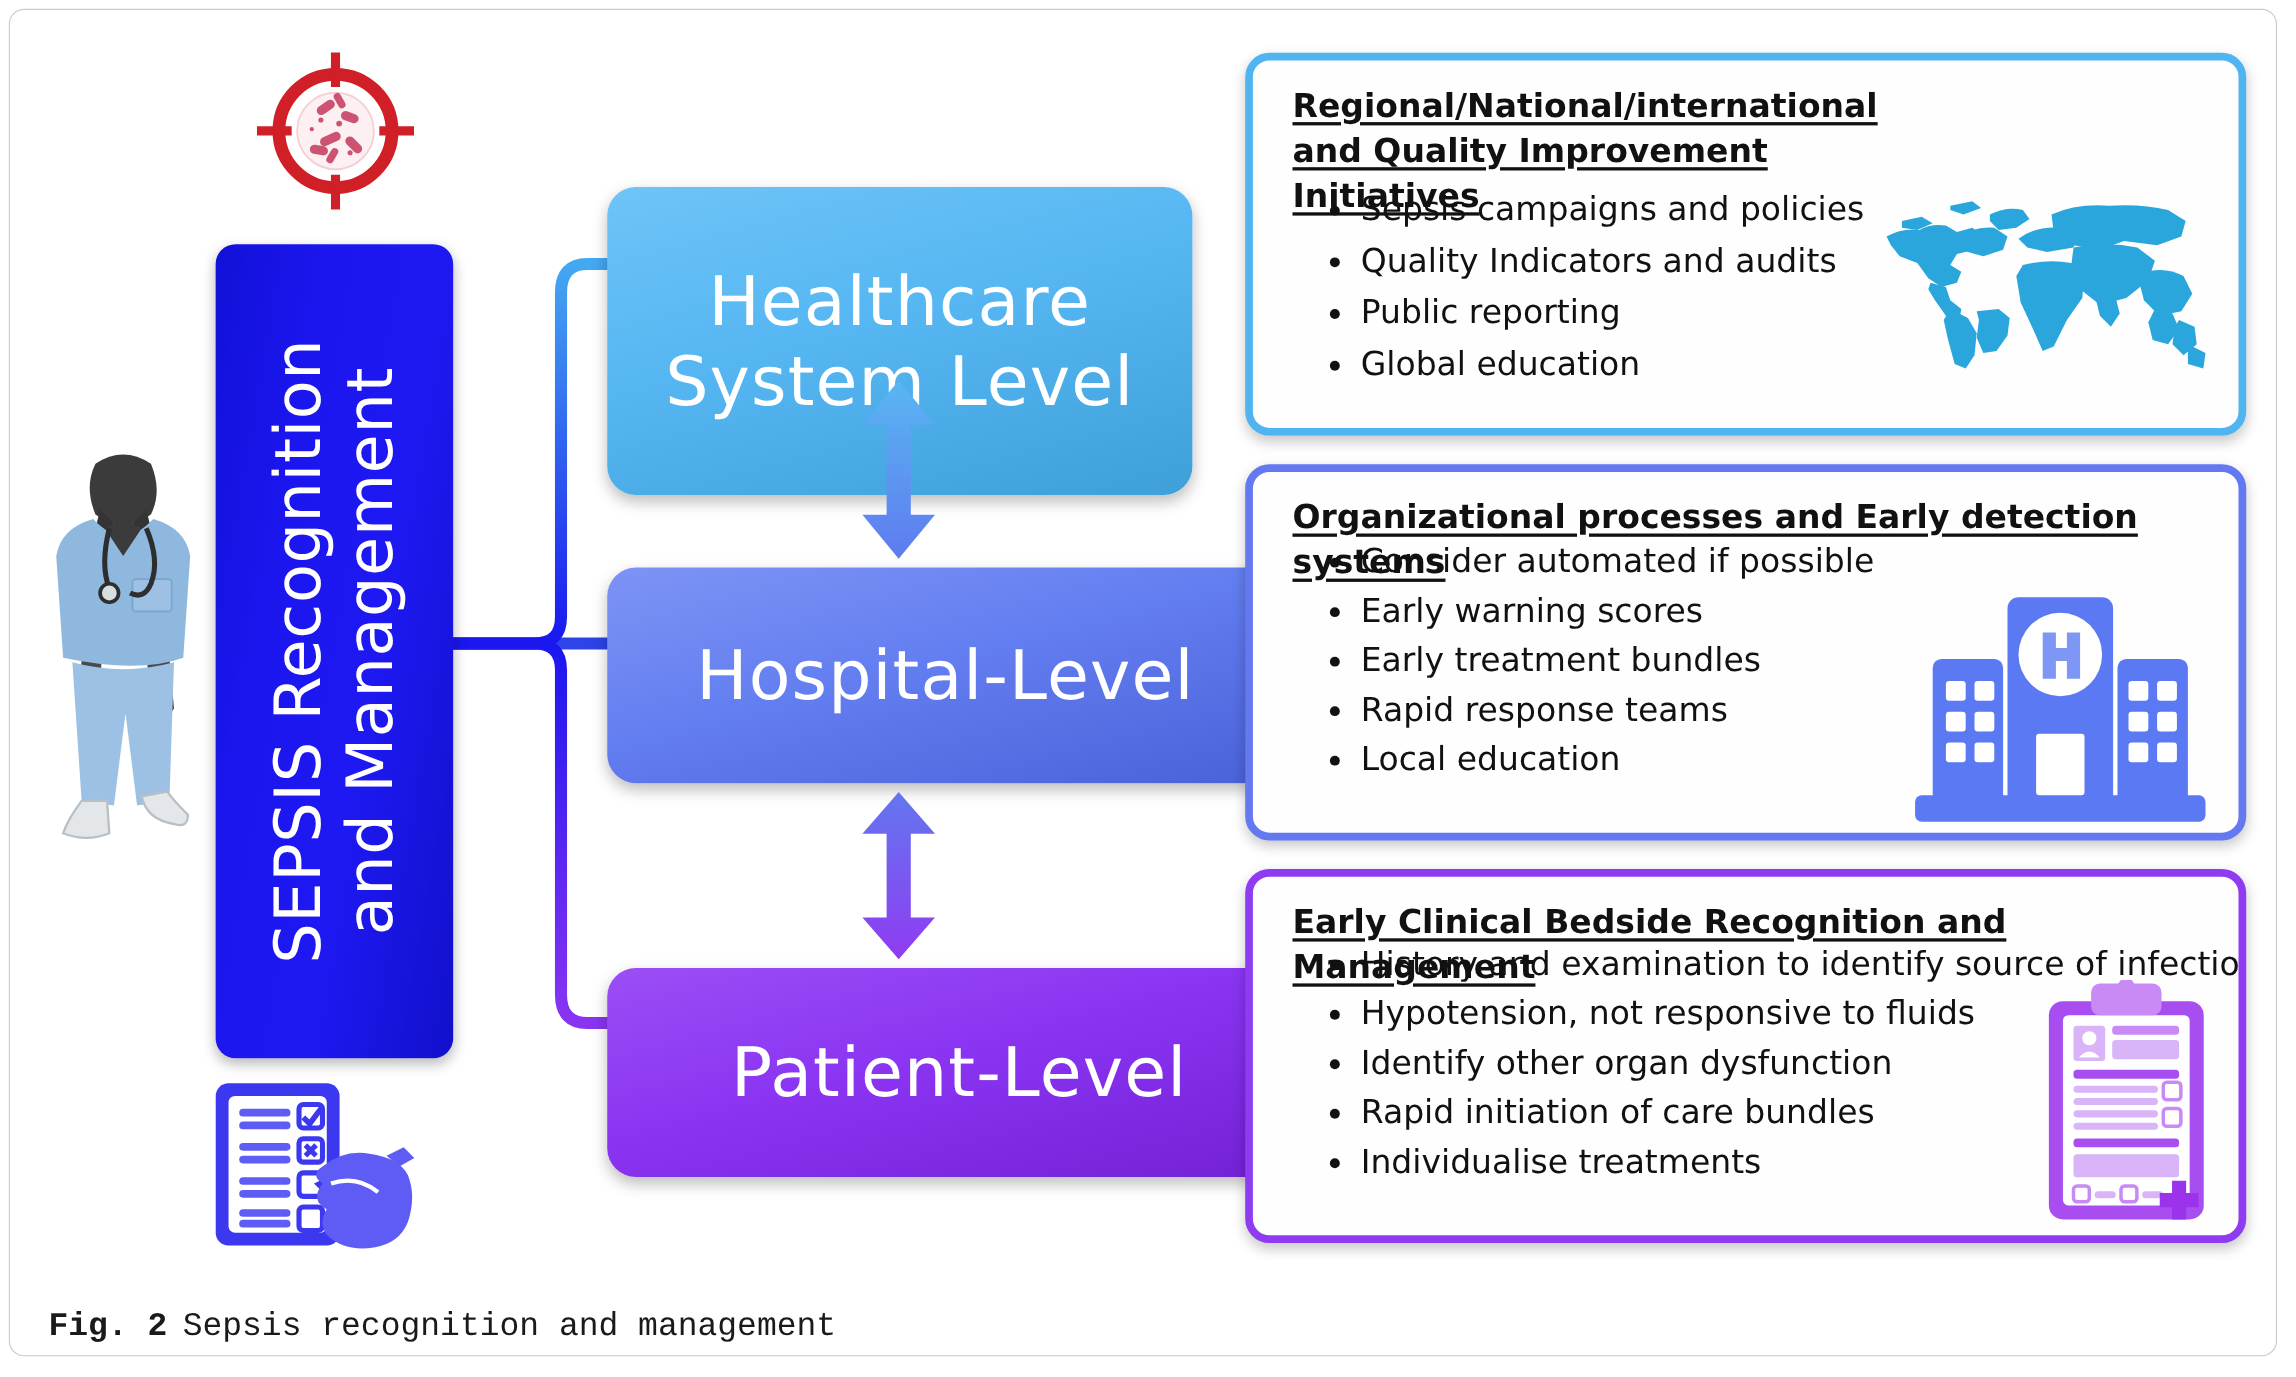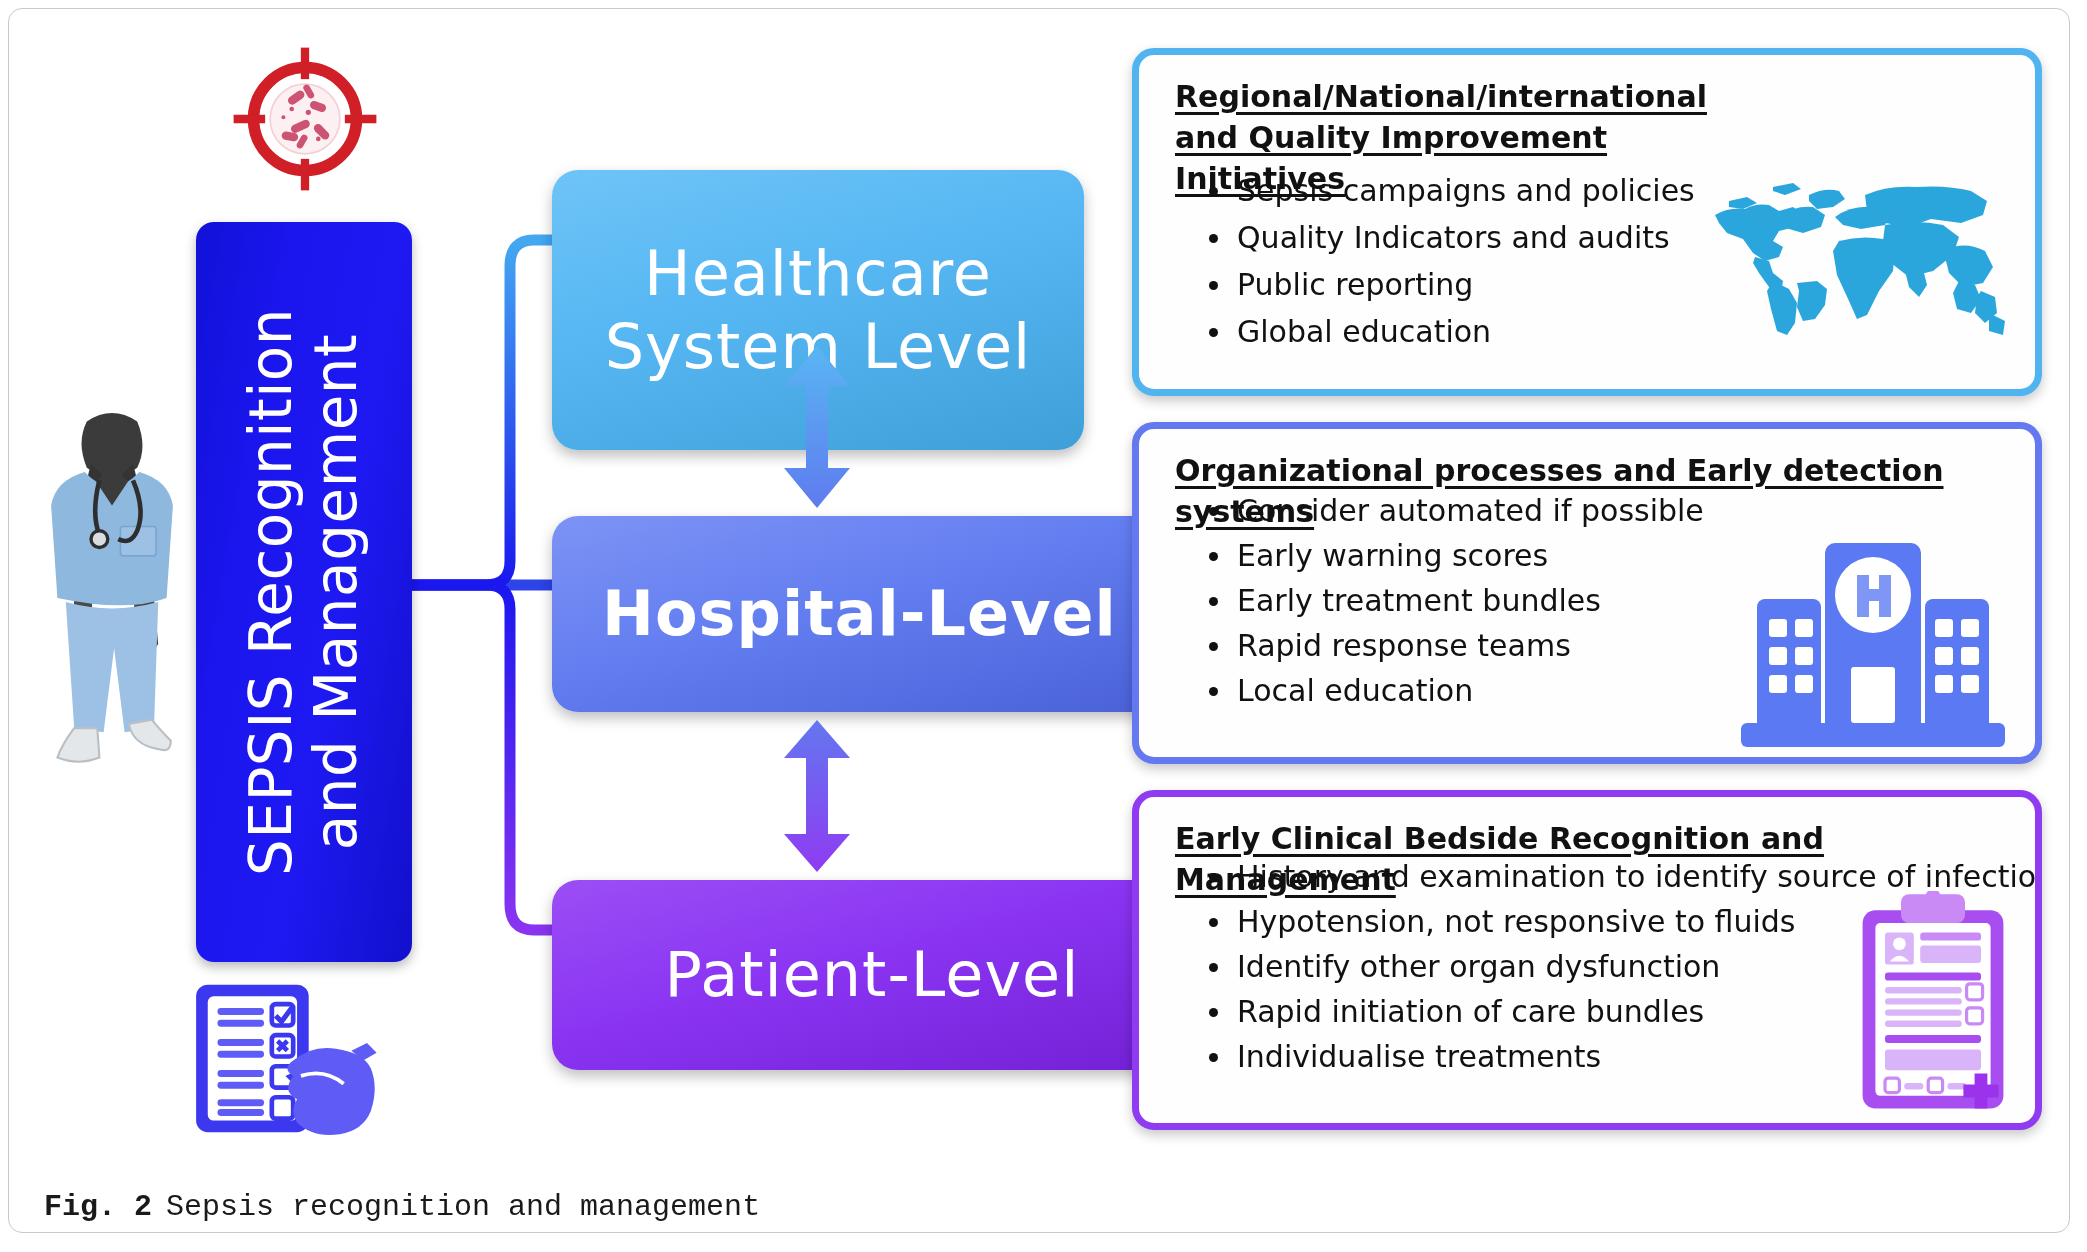--- a/index.html
+++ b/index.html
@@ -27,21 +27,21 @@
     text-align:center;font-family:"DejaVu Sans",sans-serif;font-weight:400;}
 
   
   .lvl{position:absolute;border-radius:26px;display:flex;align-items:center;
     justify-content:center;text-align:center;color:#fff;
     font-family:"DejaVu Sans",sans-serif;font-size:62px;line-height:1.18;
     letter-spacing:1px;box-shadow:0 6px 14px rgba(0,0,0,.26);}
   #lvl-healthcare{left:552px;top:122px;width:532px;height:280px;
     background:linear-gradient(165deg,#6ec4f7 0%,#55b6f2 45%,#3f9fd8 100%);margin-top:48px;}
   #lvl-hospital{left:552px;top:516px;width:615px;height:196px;
-    background:linear-gradient(165deg,#7d93f5 0%,#637ef0 45%,#4a61d8 100%);font-weight:bold;}
+    background:linear-gradient(165deg,#7d93f5 0%,#637ef0 45%,#4a61d8 100%);}
   #lvl-patient{left:552px;top:880px;width:640px;height:190px;
     background:linear-gradient(165deg,#9b4ef5 0%,#8a34f2 45%,#7220d4 100%);}
 
   
   .dblarrow{position:absolute;width:74px;}
   #arrow-top{left:780px;top:344px;height:166px;}
   #arrow-bottom{left:780px;top:718px;height:156px;}
 
   
   .bracket{position:absolute;left:400px;top:150px;width:170px;height:870px;}

